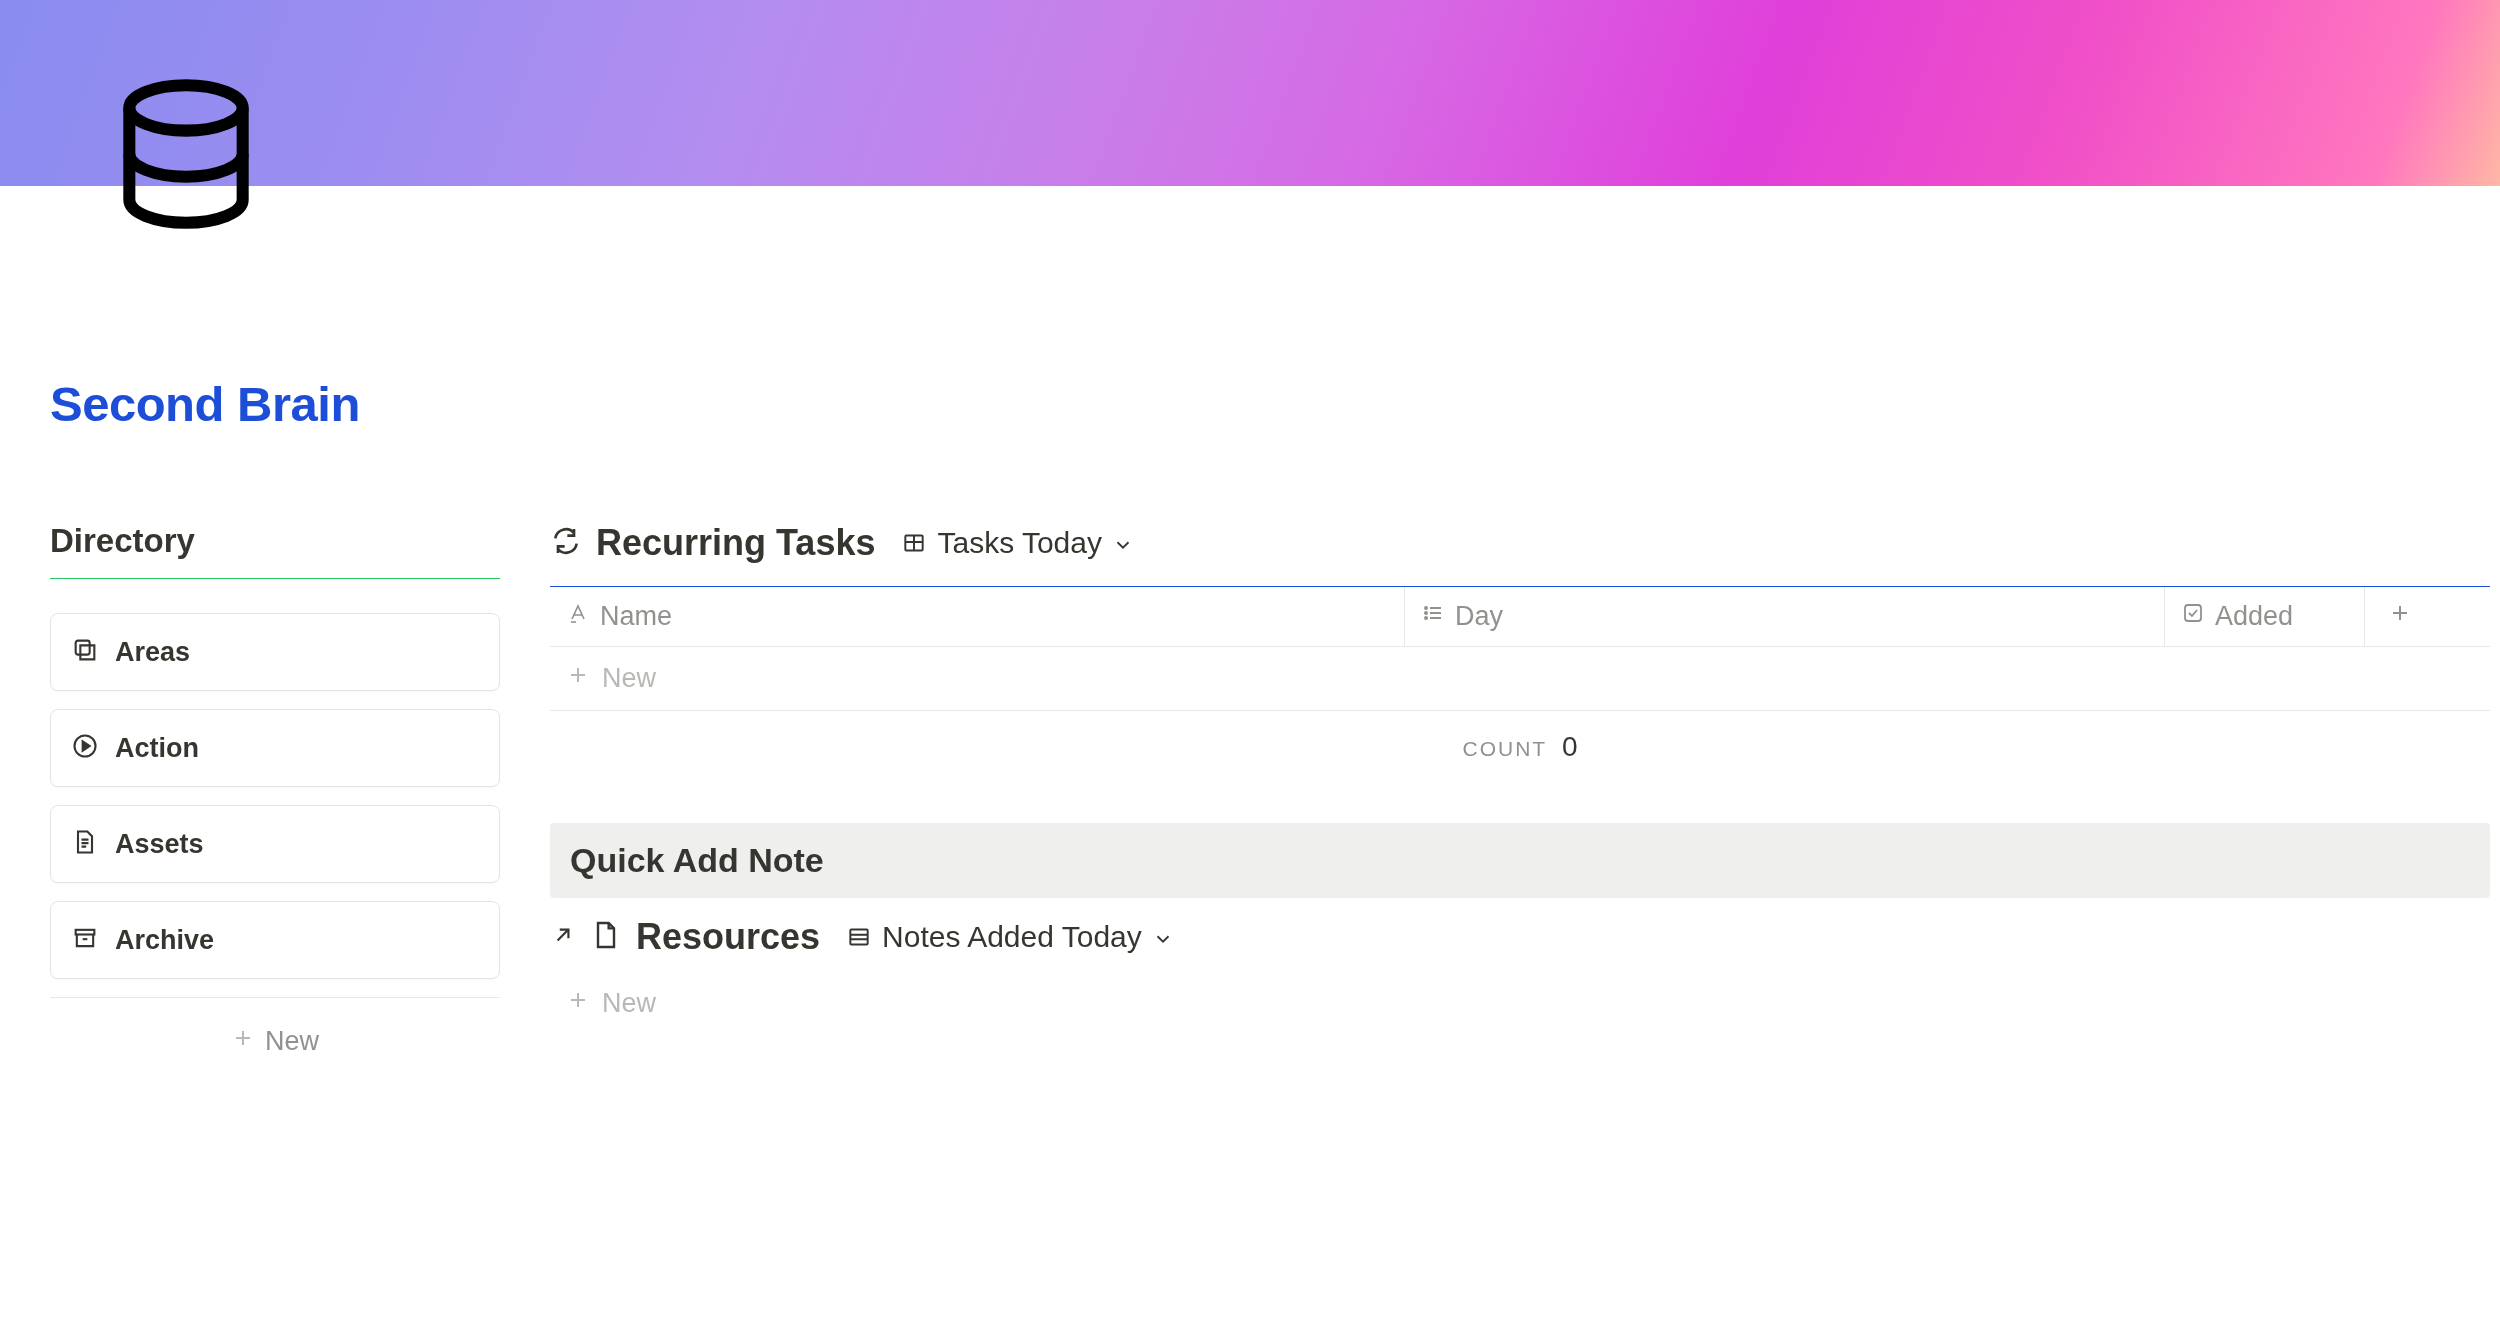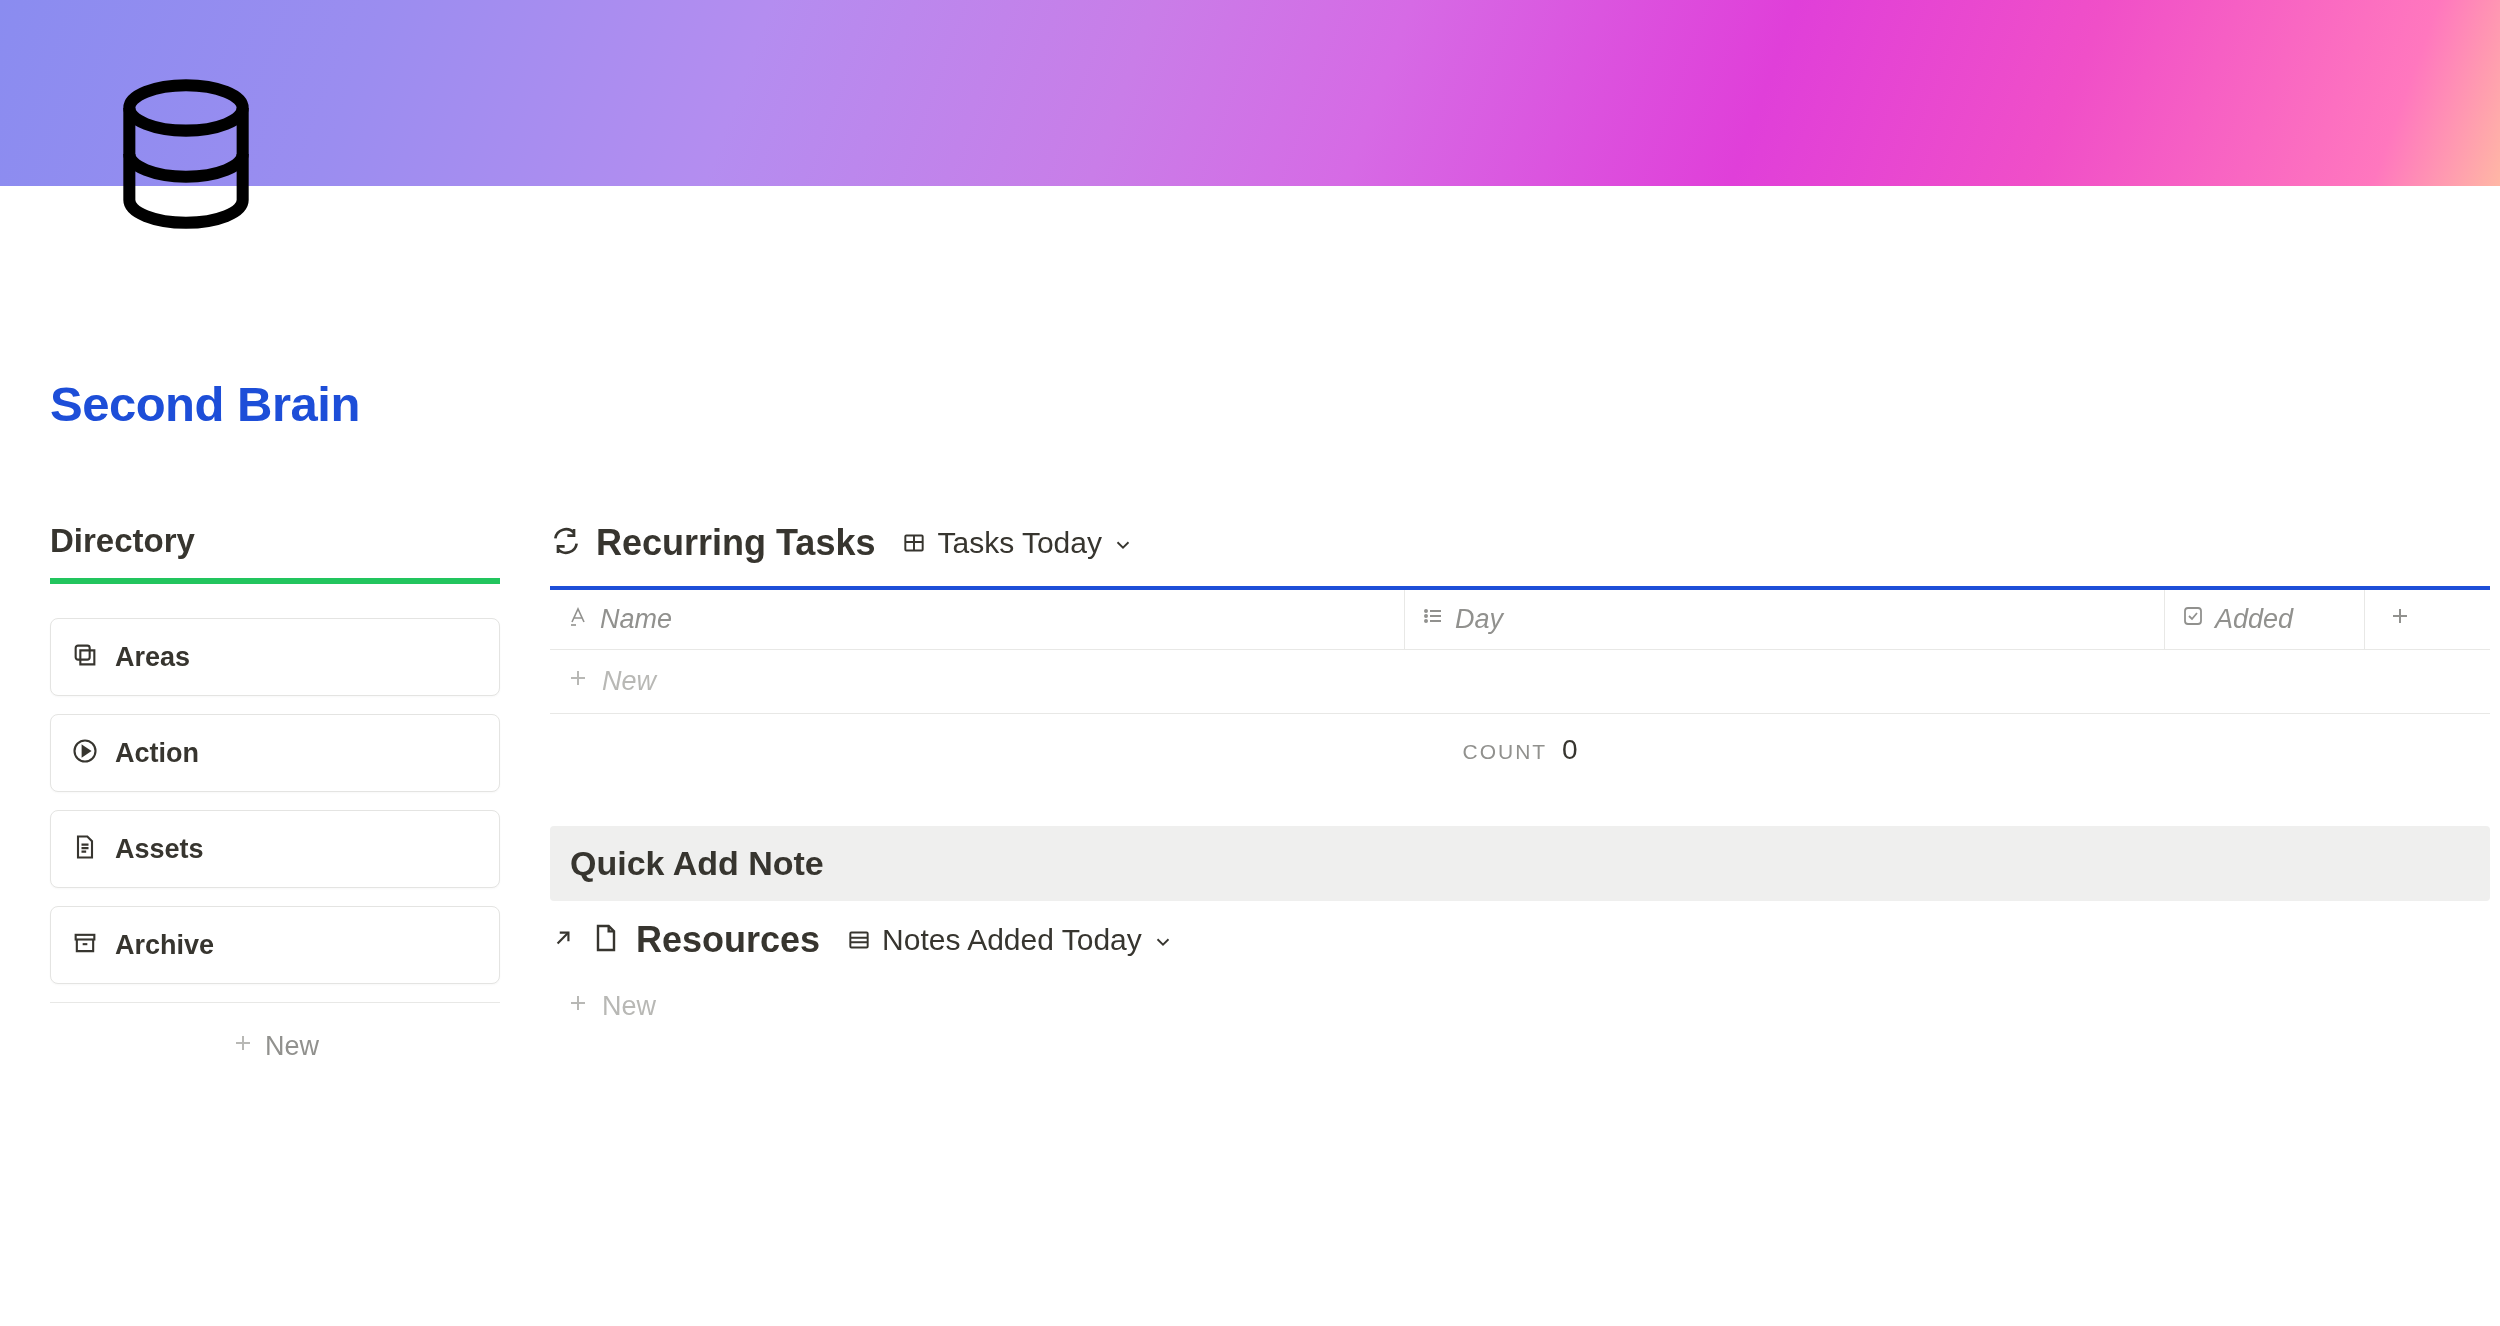--- a/index.html
+++ b/index.html
@@ -47,21 +47,21 @@
   }
   .sidebar {
     width: 450px;
     flex-shrink: 0;
   }
   .sidebar-heading {
     font-size: 33px;
     font-weight: 700;
     color: #37352f;
     padding-bottom: 18px;
-    border-bottom: 6px solid #22c55e;
+    border-bottom: 1px solid #22c55e;
     margin-bottom: 34px;
   }
   .dir-item {
     border: 1px solid #e4e4e2;
     border-radius: 8px;
     padding: 22px 20px;
     margin-bottom: 18px;
     display: flex;
     align-items: center;
     gap: 16px;
@@ -114,23 +114,22 @@
   .view-chip .vlabel {
     font-size: 30px;
     font-weight: 500;
     color: #37352f;
   }
   .view-chip svg.typeicon { width: 26px; height: 26px; }
   .view-chip svg.chev { width: 22px; height: 22px; }
   .db-header svg.leadicon { width: 32px; height: 32px; }
 
   .table {
-    border-top: 4px solid #1d4ed8;
+    border-top: 1px solid #1d4ed8;
     border-bottom: 1px solid #e8e8e6;
-    font-style: italic;
   }
   .table-head {
     display: flex;
     align-items: stretch;
     border-bottom: 1px solid #e8e8e6;
   }
   .th {
     display: flex;
     align-items: center;
     gap: 10px;

